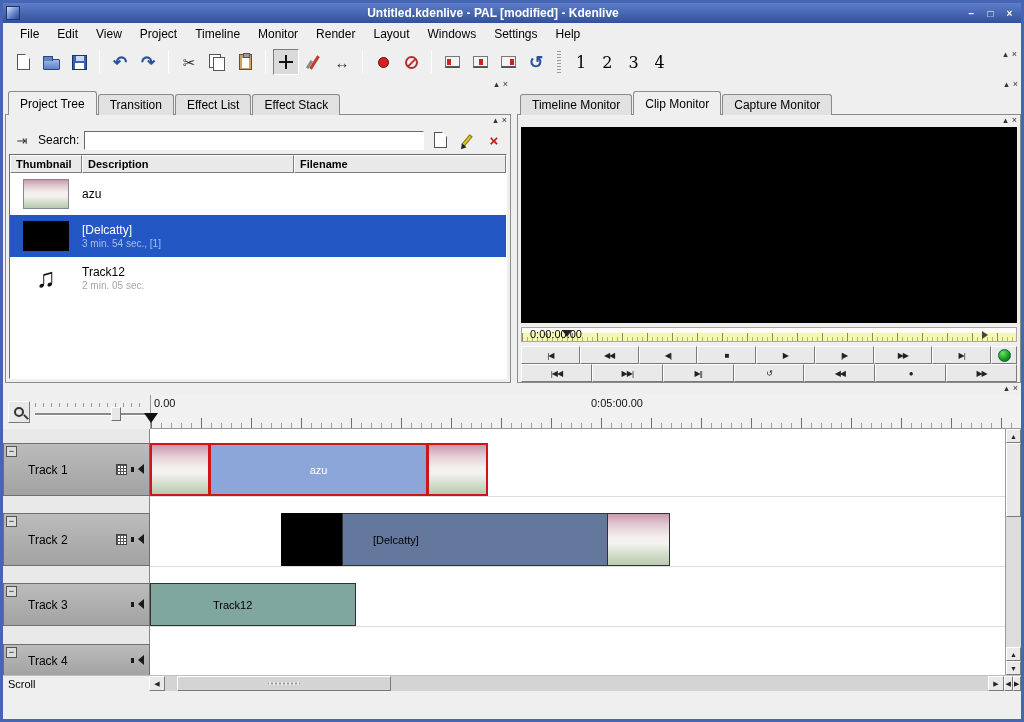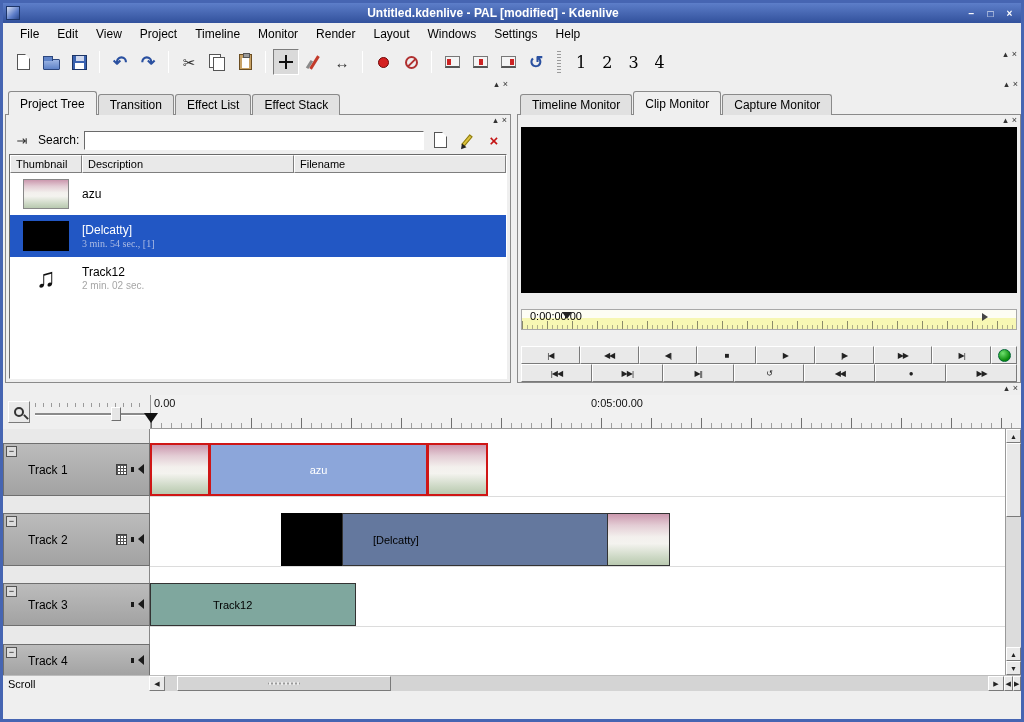--- a/index.html
+++ b/index.html
@@ -92,37 +92,37 @@
   
   .search-row{display:flex;align-items:center;gap:5px;padding:1px 5px;height:26px;flex:0 0 auto;}
   .mini-btn{width:22px;height:22px;display:flex;align-items:center;justify-content:center;
     border:1px solid transparent;}
   .search-input{flex:1;height:19px;background:#fff;border:1px solid;border-color:#6a6a6a #fff #fff #6a6a6a;
     padding:1px 4px;font-family:"Liberation Sans",sans-serif;font-size:12px;}
   .ptable{margin:1px 3px 3px 3px;flex:1;background:#fff;border:1px solid;border-color:#6a6a6a #fff #fff #6a6a6a;
     display:flex;flex-direction:column;overflow:hidden;}
   .thead{display:flex;height:18px;flex:0 0 auto;}
   .th{background:#e9e9e9;border:1px solid;border-color:#fff #7e7e7e #7e7e7e #fff;
-    font-size:11px;padding:1px 5px;display:flex;align-items:center;}
+    font-size:11px;padding:1px 5px;display:flex;align-items:center;font-weight:bold;}
   .th.c1{width:72px;} .th.c2{width:212px;} .th.c3{flex:1;}
   .trow{height:42px;display:flex;align-items:center;flex:0 0 auto;}
   .trow.selected{background:#2257c4;color:#fff;}
   .cell-thumb{width:72px;display:flex;justify-content:center;align-items:center;}
   .thumb{width:46px;height:30px;border:1px solid #888;}
   .thumb.grad{background:linear-gradient(to bottom,#cb98ae 0%,#e3ccd4 22%,#f3f0ed 45%,#f4f3ef 58%,#ccd8c4 85%,#b9c9b0 100%);}
   .thumb.black{background:#000;border-color:#000;}
   .note-glyph{font-size:27px;line-height:30px;width:46px;text-align:center;color:#111;}
   .cell-name{flex:1;display:flex;flex-direction:column;justify-content:center;gap:1px;}
   .fname{font-size:12px;}
   .fdetails{font-size:10px;color:#a6a6a6;}
-  .trow.selected .fdetails{color:#aebde4;font-family:Liberation Serif, serif;}
+  .trow.selected .fdetails{color:#aebde4;}
 
   
   .video{flex:1;background:#000;margin:0 3px;}
-  .mruler{height:21px;margin:16px 3px;position:relative;border:1px solid #a8a8a8;
+  .mruler{height:15px;margin:4px 3px;position:relative;border:1px solid #a8a8a8;
     background:linear-gradient(to bottom,#fdfdf4 0 40%,#f7f7b4 40% 100%);
     background-color:#f7f7b4;flex:0 0 auto;}
   .mruler .ticks{position:absolute;inset:0;
     background-image:linear-gradient(to right,#8a8a6a 1px,transparent 1px),linear-gradient(to right,#b0b08a 1px,transparent 1px);
     background-size:25px 8px,5px 4px;background-position:left bottom,left bottom;background-repeat:repeat-x;}
   .m-timecode{position:absolute;left:8px;top:0px;font-size:11px;color:#000;z-index:2;}
   .m-marker{position:absolute;left:40px;top:2px;width:0;height:0;z-index:2;
     border-left:5px solid transparent;border-right:5px solid transparent;border-top:7px solid #222;}
   .m-endmark{position:absolute;right:28px;top:3px;width:0;height:0;
     border-top:4px solid transparent;border-bottom:4px solid transparent;border-left:6px solid #444;}
@@ -353,21 +353,21 @@
               <span class="fname">[Delcatty]</span>
               <span class="fdetails">3 min. 54 sec., [1]</span>
             </span>
           </div>
           <div class="trow">
             <span class="cell-thumb">
                 <span class="note-glyph">♫</span>
               </span>
             <span class="cell-name">
               <span class="fname">Track12</span>
-              <span class="fdetails">2 min. 02 sec.</span>
+              <span class="fdetails">2 min. 05 sec.</span>
             </span>
           </div>
         </div>
       </div>
     </div>
 
     <div class="panel" style="left:514px;width:504px;">
       <div class="dockstrip">
         <span class="dock-icons">
           <span>▴</span>

